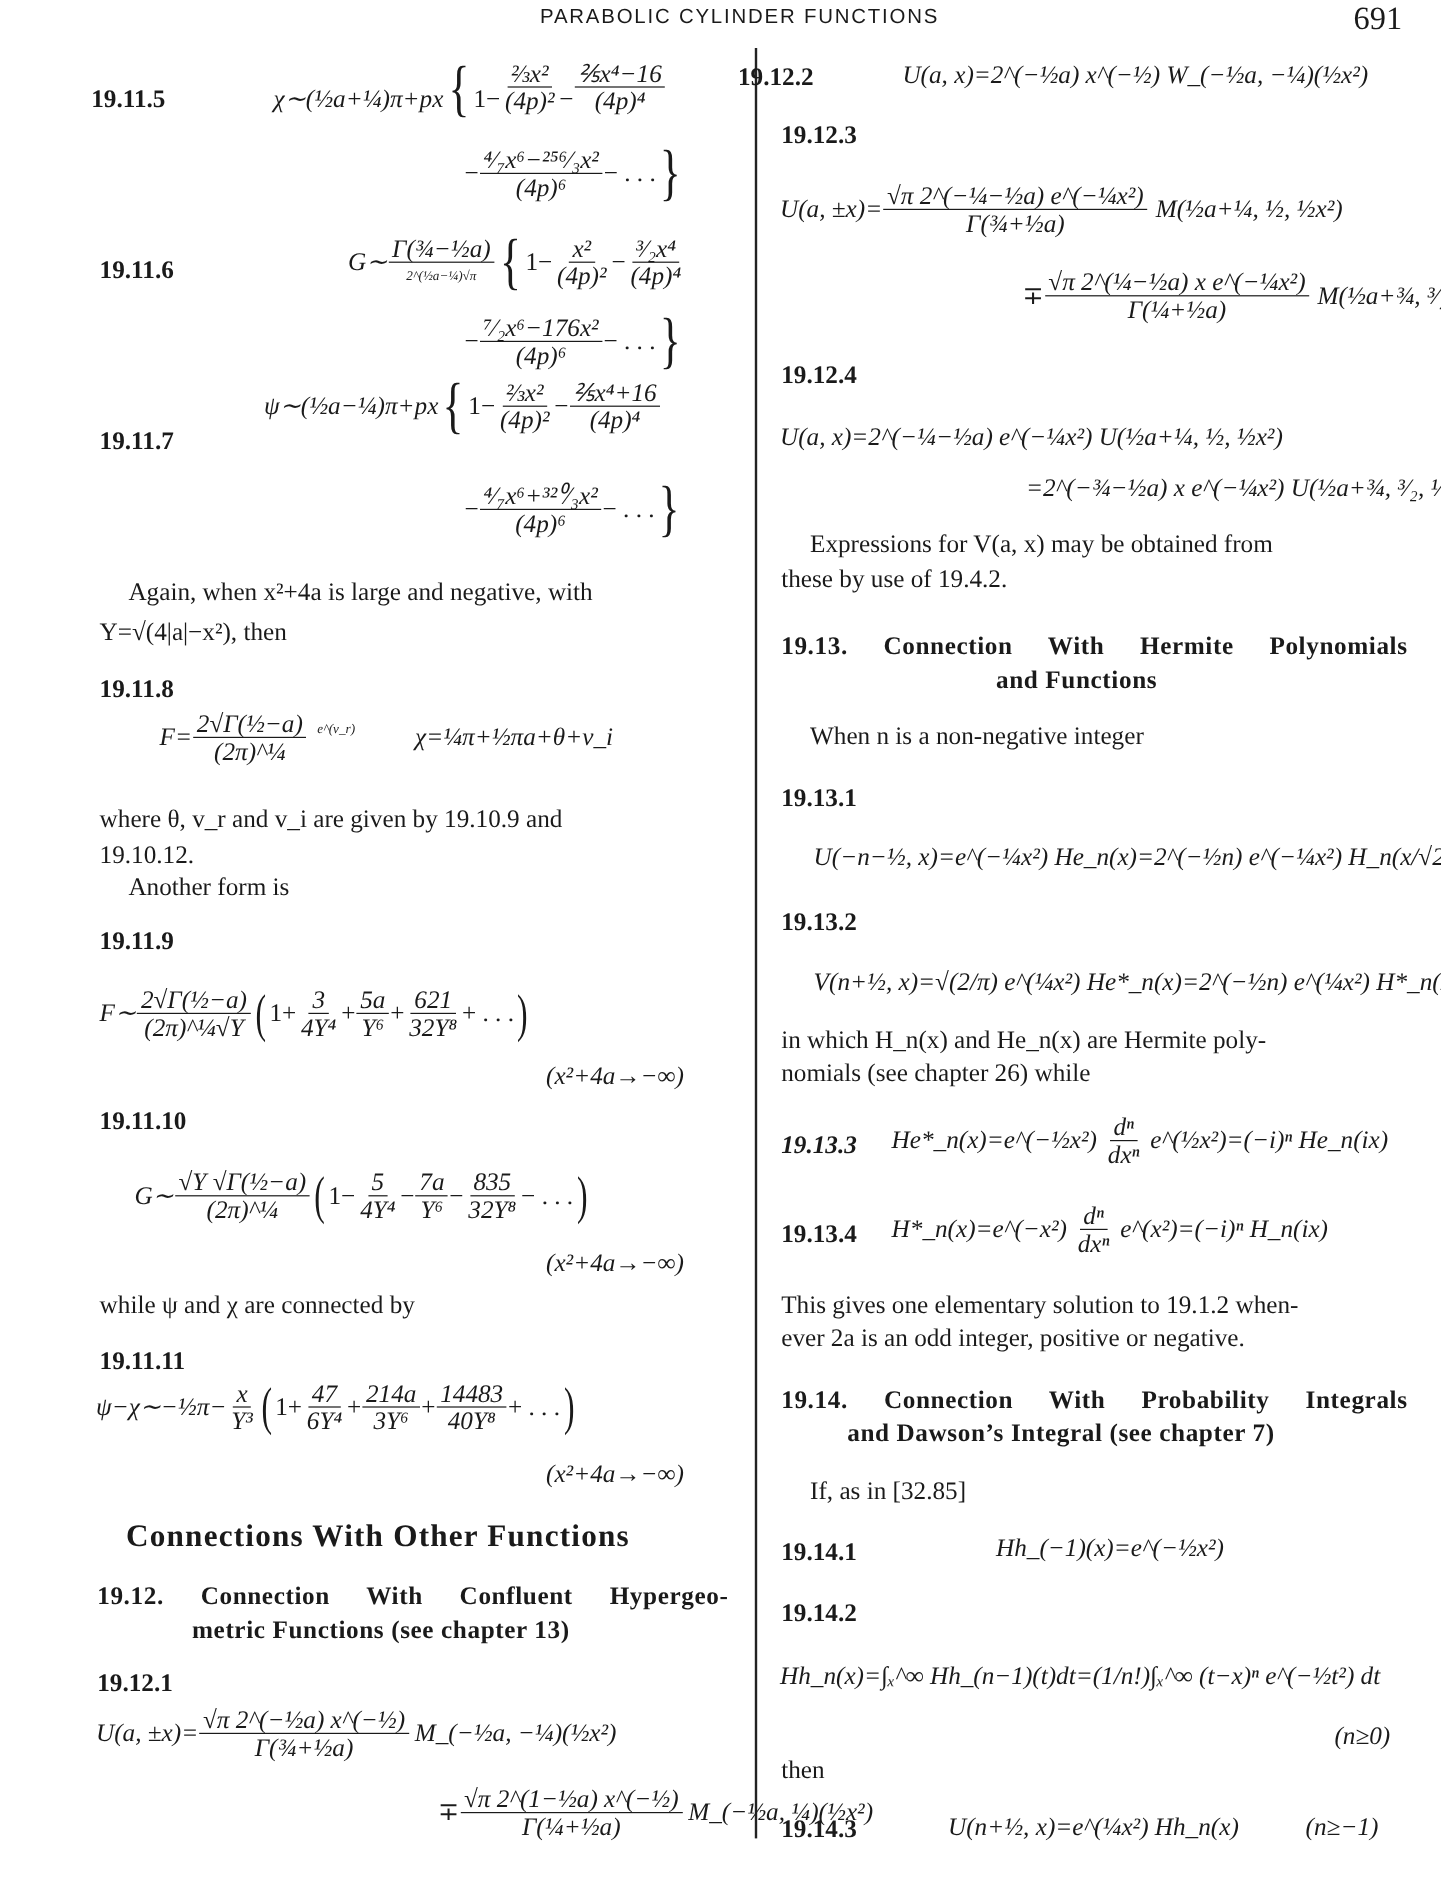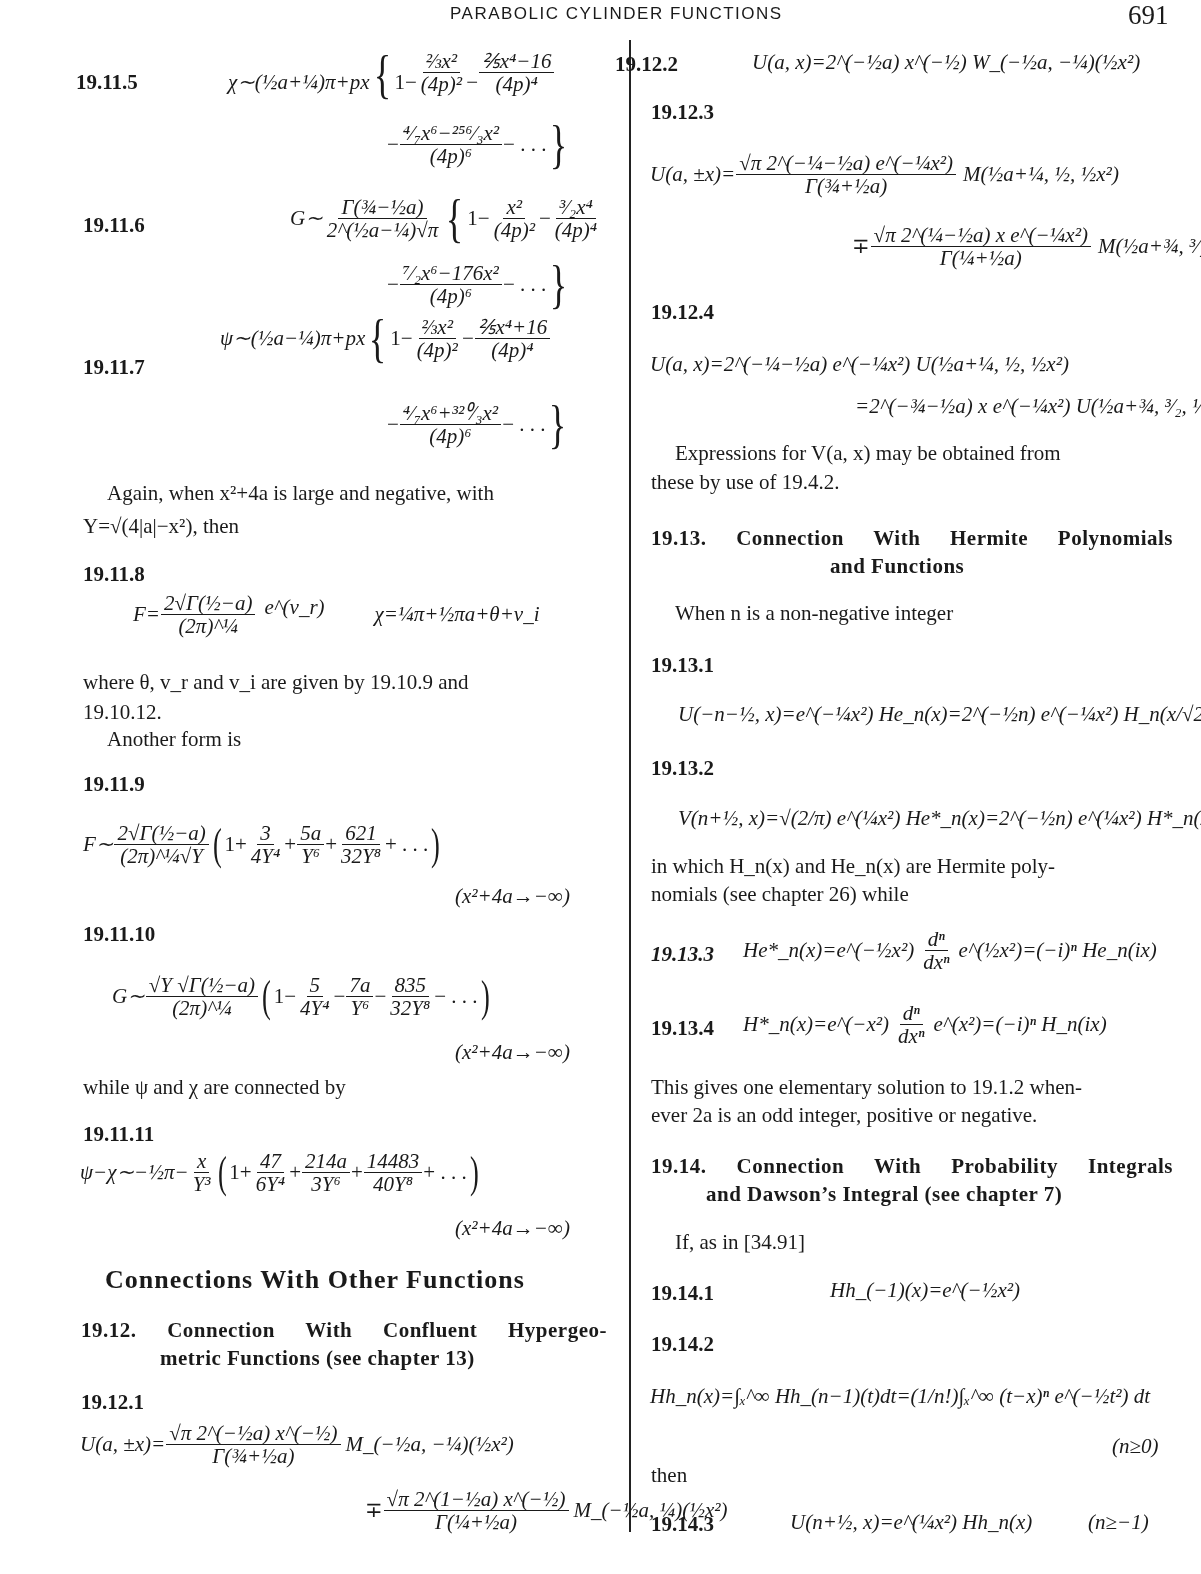--- a/index.html
+++ b/index.html
@@ -11,21 +11,21 @@
   .num { font-family: "Liberation Serif", serif; font-weight: bold; font-size: 21px; }
   .txt { font-family: "Liberation Serif", serif; font-size: 21px; line-height: 30px; text-align: justify; }
   .sec { font-family: "Liberation Serif", serif; font-size: 21px; line-height: 29px; font-weight: bold; letter-spacing: 0.5px; }
   .sec .nb { font-weight: bold; }
   .big { font-family: "Liberation Serif", serif; font-size: 26px; font-weight: bold; letter-spacing: 1px; }
   .m { font-family: "Liberation Serif", serif; font-size: 21px; font-style: italic; white-space: nowrap; display: flex; align-items: center; }
   .m .r { font-style: normal; }
   .frac { display: inline-flex; flex-direction: column; align-items: center; vertical-align: middle; margin: 0 1px; }
   .frac > .n { border-bottom: 1.3px solid #1a1a1a; padding: 0 3px; line-height: 22px; font-style: italic; }
   .frac > .d { padding: 0 3px; line-height: 22px; }
-  .sm { font-size: 21px; }
+  .sm { font-size: 11px; }
   .brace { font-style: normal; font-size: 52px; line-height: 40px; transform: scaleX(0.7); display: inline-block; }
   .paren { font-style: normal; font-size: 44px; line-height: 40px; transform: scaleX(0.6); display: inline-block; }
   .divider { position: absolute; left: 629px; top: 40px; width: 2px; height: 1492px; background: #222; }
 </style>
 </head>
 <body>
 
 <div class="abs hdr" style="left:450px;top:4px;">PARABOLIC CYLINDER FUNCTIONS</div>
 <div class="abs pgno" style="left:1128px;top:0px;">691</div>
 
@@ -302,21 +302,21 @@
 </div>
 
 <div class="abs txt" style="left:651px;top:1072px;width:522px;">This gives one elementary solution to 19.1.2 when-</div>
 <div class="abs txt" style="left:651px;top:1100px;">ever 2a is an odd integer, positive or negative.</div>
 
 <div class="abs sec" style="left:651px;top:1152px;width:522px;text-align:justify;text-align-last:justify;">19.14. Connection With Probability Integrals</div>
 <div class="abs sec" style="left:706px;top:1180px;">
   <span>and Dawson’s Integral</span><span class="nb"> (see chapter 7)</span>
 </div>
 
-<div class="abs txt" style="left:675px;top:1227px;">If, as in [34.91]</div>
+<div class="abs txt" style="left:675px;top:1227px;">If, as in [32.85]</div>
 
 <div class="abs num" style="left:651px;top:1281px;">19.14.1</div>
 <div class="abs m" style="left:830px;top:1278px;">Hh_(−1)(x)=e^(−½x²)</div>
 
 <div class="abs num" style="left:651px;top:1332px;">19.14.2</div>
 <div class="abs m" style="left:650px;top:1384px;">Hh_n(x)=∫ₓ^∞ Hh_(n−1)(t)dt=(1/n!)∫ₓ^∞ (t−x)ⁿ e^(−½t²) dt</div>
 <div class="abs m" style="left:1112px;top:1434px;">(n≥0)</div>
 
 <div class="abs txt" style="left:651px;top:1460px;">then</div>
 

